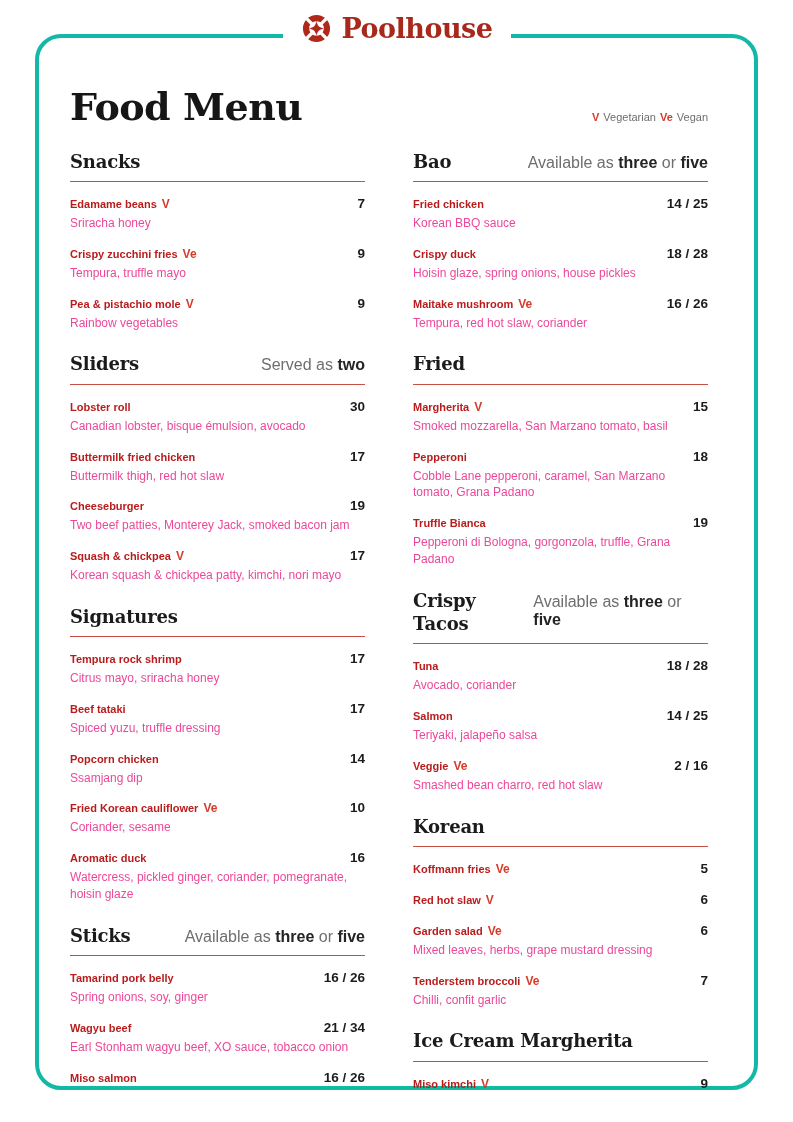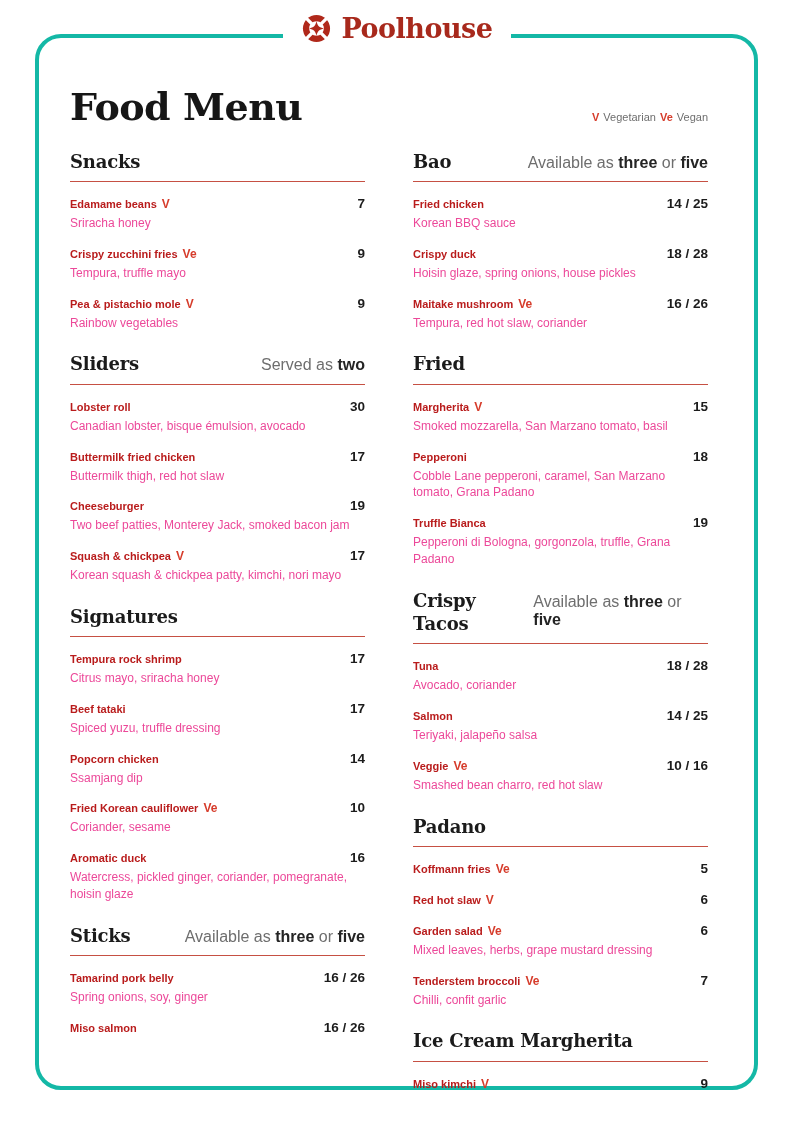--- a/index.html
+++ b/index.html
@@ -213,20 +213,28 @@
             <div class="menu-item">
     <div class="item-line">
       <span class="item-name">Tamarind pork belly</span>
 
       <span class="item-price">16 / 26</span>
     </div>
     <div class="item-desc">Spring onions, soy, ginger</div>
   </div>
             <div class="menu-item">
     <div class="item-line">
+      <span class="item-name">Wagyu beef</span>
+
+      <span class="item-price">21 / 34</span>
+    </div>
+    <div class="item-desc">Earl Stonham wagyu beef, XO sauce, tobacco onion</div>
+  </div>
+            <div class="menu-item">
+    <div class="item-line">
       <span class="item-name">Miso salmon</span>
 
       <span class="item-price">16 / 26</span>
     </div>
 
   </div>
           </div>
   </section>
       </div>
     <div class="menu-column">
@@ -316,29 +324,29 @@
       <span class="item-name">Salmon</span>
 
       <span class="item-price">14 / 25</span>
     </div>
     <div class="item-desc">Teriyaki, jalapeño salsa</div>
   </div>
             <div class="menu-item">
     <div class="item-line">
       <span class="item-name">Veggie</span>
       <span class="item-marker">Ve</span>
-      <span class="item-price">10 / 16</span>
+      <span class="item-price">2 / 16</span>
     </div>
     <div class="item-desc">Smashed bean charro, red hot slaw</div>
   </div>
           </div>
   </section>
         <section class="section">
     <div class="section-header">
-      <h2 class="section-title">Padano</h2>
+      <h2 class="section-title">Korean</h2>
 
     </div>
     <hr class="section-divider">
     <div>
             <div class="menu-item">
     <div class="item-line">
       <span class="item-name">Koffmann fries</span>
       <span class="item-marker">Ve</span>
       <span class="item-price">5</span>
     </div>

